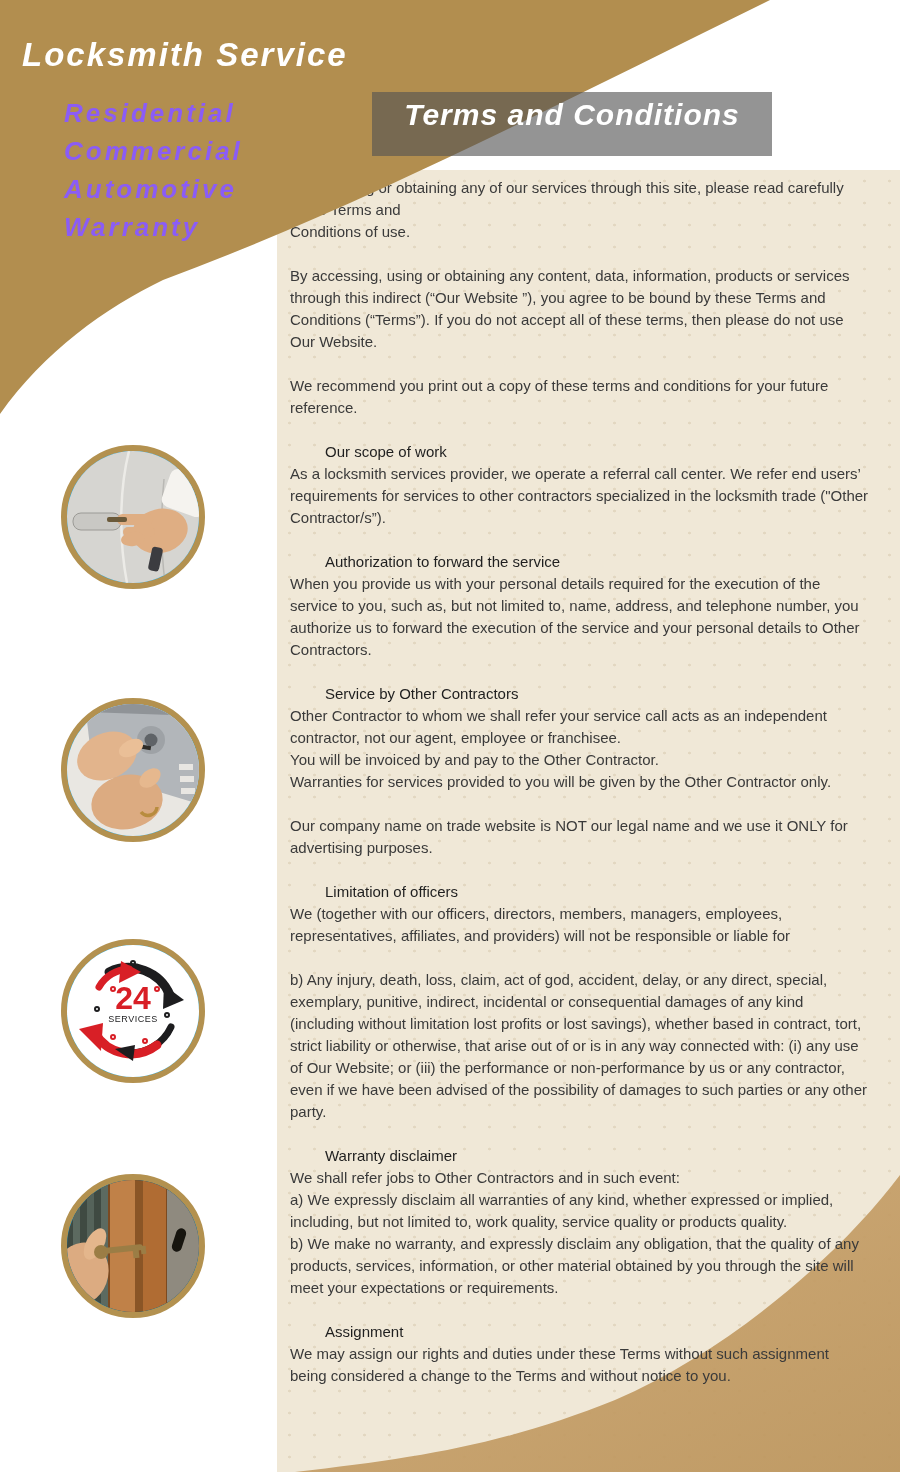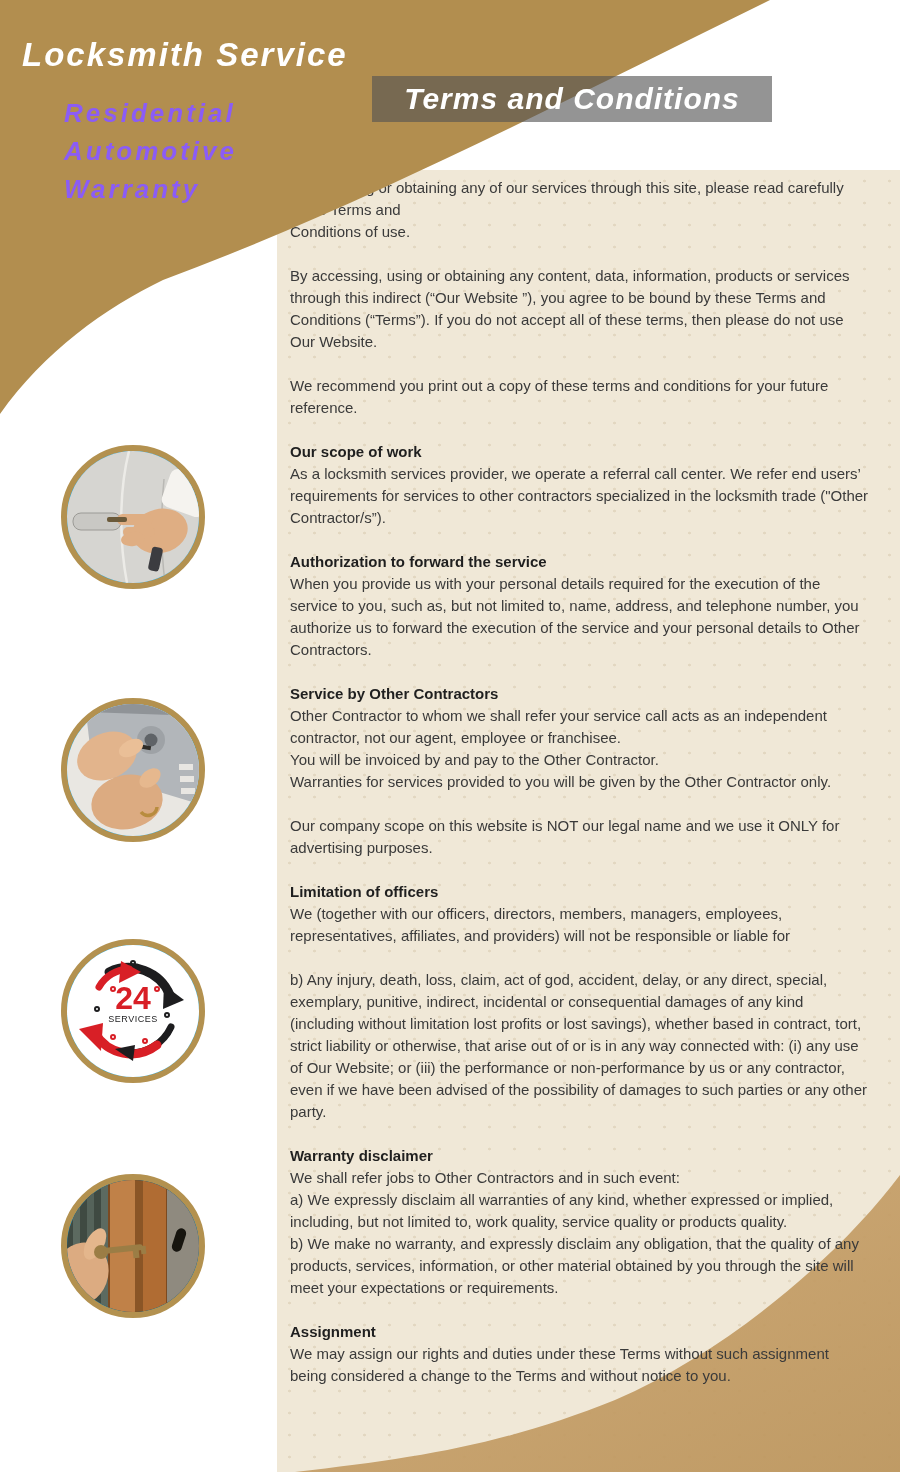--- a/index.html
+++ b/index.html
@@ -15,41 +15,41 @@
     z-index:1;
   }
   .curve-svg{position:absolute;left:0;bottom:0;width:623px;height:372px;z-index:1;}
   .text-col{
     position:relative;z-index:2;
     padding:7px 18px 0 13px;
     width:586px;
     color:#3a3a3a;font-size:15px;line-height:22px;
   }
   .block{margin-bottom:22px;white-space:pre-line;}
-  .block .h{font-weight:bold;color:#1f1f1f;}
+  .block .h{font-weight:normal;color:#1f1f1f;margin-left:35px;}
 
   
   .top-shape{position:absolute;left:0;top:0;width:900px;height:420px;z-index:3;pointer-events:none;}
 
   
   .brand-title{
     position:absolute;left:22px;top:36px;z-index:5;
     color:#ffffff;font-size:33px;font-weight:bold;font-style:italic;
     letter-spacing:2px;
     text-align:right;
   }
   .service-list{position:absolute;left:64px;top:94px;z-index:5;}
   .service-item{
     color:#8b5cf6;font-size:26px;font-weight:bold;font-style:italic;
     letter-spacing:3px;line-height:38px;
   }
 
   
   .terms-bar{
-    position:absolute;left:372px;top:76px;width:400px;height:46px;z-index:4;
+    position:absolute;left:372px;top:92px;width:400px;height:64px;z-index:4;
     background:rgba(82,82,82,0.62);
     color:#ffffff;font-size:30px;font-weight:bold;font-style:italic;
     text-align:center;line-height:46px;letter-spacing:1px;
   }
 
   
   .photo-circle{
     position:absolute;left:61px;width:132px;height:132px;border-radius:50%;
     border:6px solid #b3914f;overflow:hidden;z-index:4;background:#0ea5e9;
   }
@@ -93,21 +93,21 @@
 service to you, such as, but not limited to, name, address, and telephone number, you
 authorize us to forward the execution of the service and your personal details to Other
 Contractors.</span></div>
 
       <div class="block"><span class="h">Service by Other Contractors</span>
 <span>Other Contractor to whom we shall refer your service call acts as an independent
 contractor, not our agent, employee or franchisee.
 You will be invoiced by and pay to the Other Contractor.
 Warranties for services provided to you will be given by the Other Contractor only.</span></div>
 
-      <div class="block"><span>Our company scope on this website is NOT our legal name and we use it ONLY for
+      <div class="block"><span>Our company name on trade website is NOT our legal name and we use it ONLY for
 advertising purposes.</span></div>
 
       <div class="block"><span class="h">Limitation of officers</span>
 <span>We (together with our officers, directors, members, managers, employees,
 representatives, affiliates, and providers) will not be responsible or liable for</span></div>
 
       <div class="block"><span>b) Any injury, death, loss, claim, act of god, accident, delay, or any direct, special,
 exemplary, punitive, indirect, incidental or consequential damages of any kind
 (including without limitation lost profits or lost savings), whether based in contract, tort,
 strict liability or otherwise, that arise out of or is in any way connected with: (i) any use
@@ -129,20 +129,21 @@
     </div>
   </div>
 
   <svg class="top-shape" viewBox="0 0 900 420" preserveAspectRatio="none">
     <path d="M0,0 L770,0 C570,98 360,207 163,280 C105,308 44,352 0,414 Z" fill="#b28e4f"></path>
   </svg>
 
   <div class="brand-title">Locksmith Service</div>
   <div class="service-list">
     <div class="service-item">Residential</div>
+    <div class="service-item">Commercial</div>
     <div class="service-item">Automotive</div>
     <div class="service-item">Warranty</div>
   </div>
 
   <div class="terms-bar">Terms and Conditions</div>
 
   <div class="photo-circle c1">
     <svg viewBox="0 0 132 132">
       <rect width="132" height="132" fill="#d6d5d1"></rect>
       <path d="M62,0 C52,40 52,90 60,132" stroke="#ecebe7" stroke-width="2.5" fill="none"></path>

